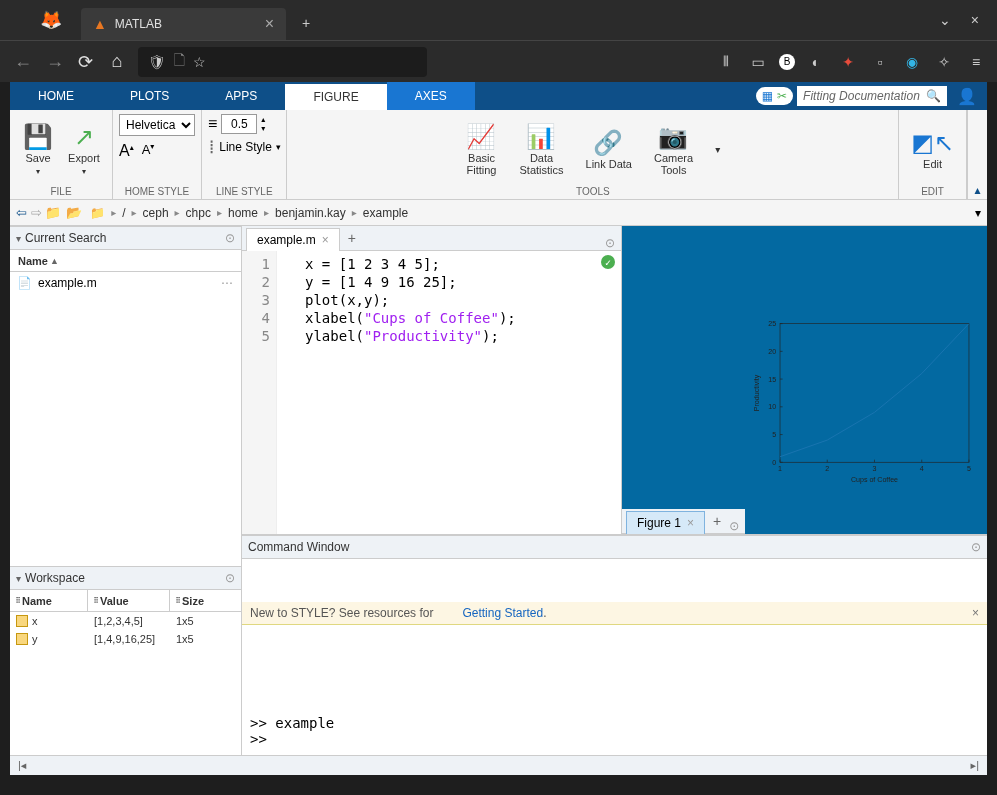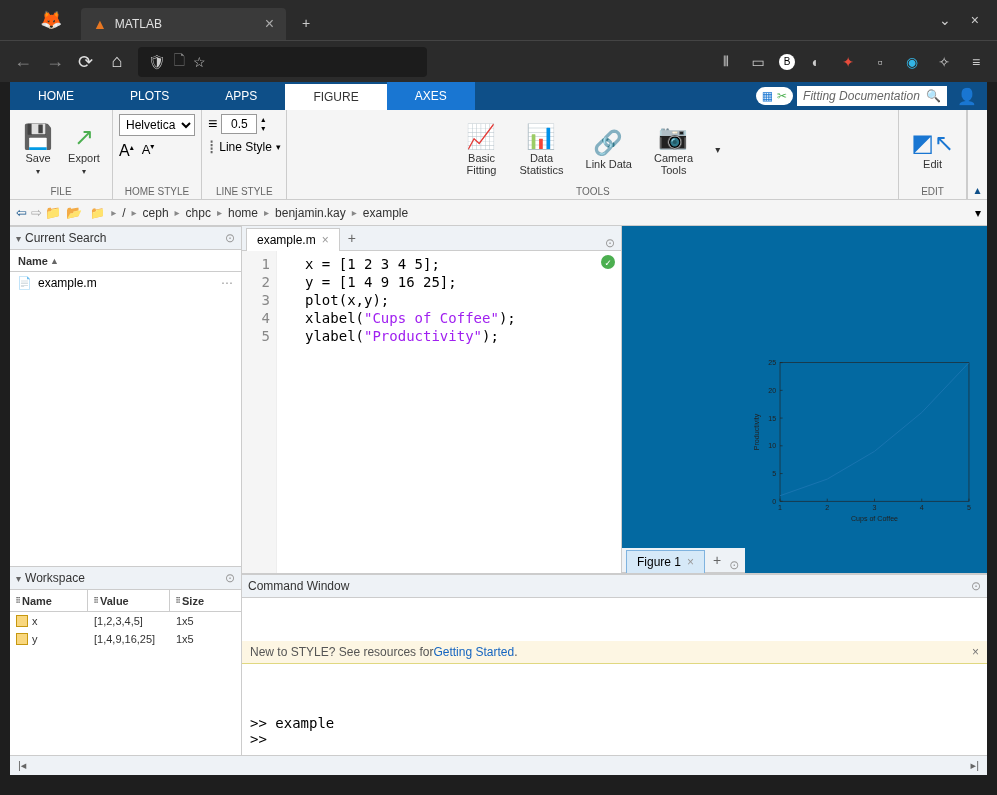--- a/index.html
+++ b/index.html
@@ -94,23 +94,23 @@
 
 .figure-pane { width: 365px; display:flex; flex-direction:row; background:#0369a1;align-items:flex-end;}
 .fig-plot { flex:1; padding: 8px 10px 0 6px; position:relative;}
 svg.plot { width:100%; height:260px;}
 svg.plot text { font-size:11px; fill:#222; font-family:Arial;}
 svg.plot .axis { stroke:#222; stroke-width:1;}
 svg.plot .line { stroke:#1f77b4; stroke-width:1.2; fill:none;}
 
 .cmd-window { flex:1; display:flex; flex-direction:column;gap:43px;}
 .getting-started { background:#fdf6e3; border-bottom:1px solid #e0d880; padding:4px 8px; display:flex; font-size:12px; color:#555;}
-.gs-link { color:#1565c0; cursor:pointer;}
+.gs-link { color:#1565c0; cursor:pointer;padding-left:29px;}
 .gs-close { margin-left:auto; cursor:pointer; color:#777;}
-.cmd-body { flex:1; font-family:"Consolas", monospace; font-size:14px; padding:8px 8px; background:#fff; white-space:pre;}
+.cmd-body { flex:1; font-family:"Consolas", monospace; font-size:14px; padding:8px 8px; background:#fff; white-space:pre;margin-top:39px;}
 
 .status-bar { height:20px; background:#eef2f6; border-top:1px solid #ccc; display:flex; align-items:center; padding:0 8px; color:#666; font-size:11px;}
 .status-bar .sb-right { margin-left:auto;}
 </style>
 </head>
 <body>
 
 <div class="browser-titlebar">
   <div class="firefox-icon">🦊</div>
   <div class="browser-tab">

